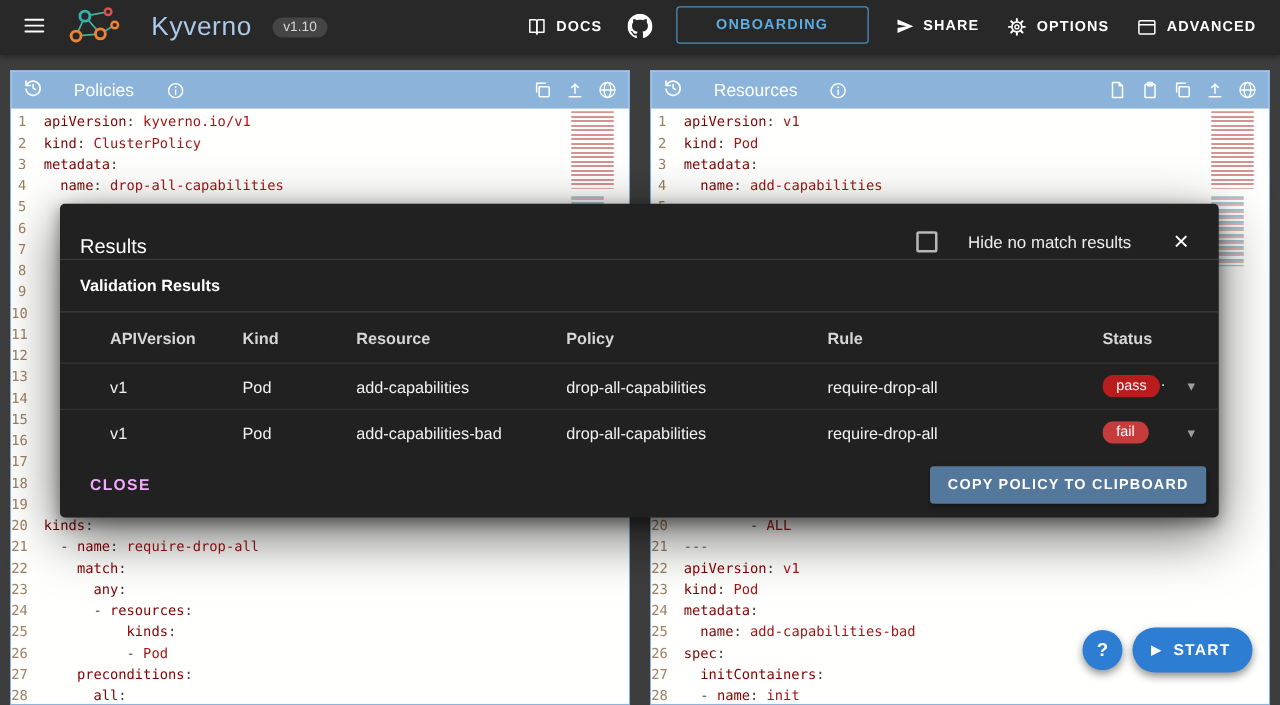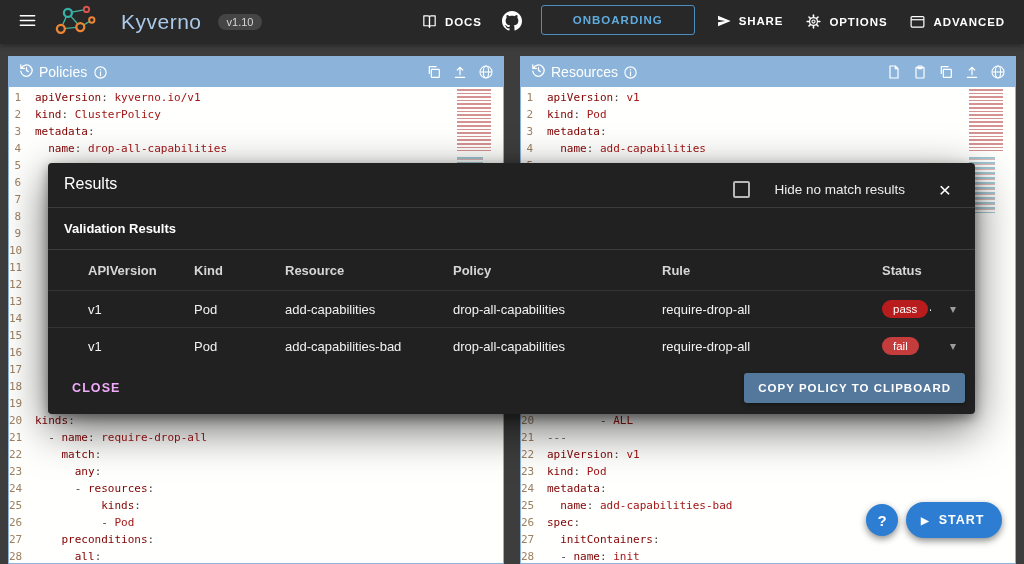--- a/index.html
+++ b/index.html
@@ -20,40 +20,40 @@
            letter-spacing:.9px;padding:8px 9px;border-radius:3px;}
   .nav-btn svg{display:block;}
   .onboarding-btn{border:1px solid #4c8fbe;color:#5fabdd;font-size:11.5px;font-weight:700;
            letter-spacing:1px;padding:8px 31px;border-radius:3px;margin:0 8px;}
 
   
   .panel{position:absolute;top:56px;bottom:0;width:496px;background:#fffffe;
          border:1px solid #8cb4da;display:flex;flex-direction:column;}
   .panel.left{left:8px;} .panel.right{left:520px;}
   .panel-hd{height:30px;background:#8cb4da;flex:none;display:flex;align-items:center;color:#fff;padding:0 4px;}
-  .panel-title{font-size:14px;font-weight:500;margin:0 0;}
+  .panel-title{font-size:14px;font-weight:500;margin:0 20px;}
   .ph-btn{width:26px;height:26px;display:flex;align-items:center;justify-content:center;color:#fff;}
   .ph-spacer{flex:1;}
   .editor{flex:1;position:relative;overflow:hidden;padding-top:2px;background:#fffffe;
           font-family:"DejaVu Sans Mono",monospace;font-size:11px;line-height:17px;}
   .code-line{display:flex;height:17px;}
   .ln{width:26px;flex:none;text-align:right;padding-right:14px;color:#9d8062;}
   .code{white-space:pre;}
   .tk-k{color:#800000;} .tk-v{color:#a31515;text-align:center;} .tk-p{color:#444;} .tk-d{color:#666;}
   .minimap{position:absolute;top:2px;right:4px;width:42px;height:100%;}
   .mm{margin-bottom:6px;opacity:.85;}
   .mm.a{height:62px;width:34px;
       background:repeating-linear-gradient(180deg,rgba(163,21,21,.55) 0 1.6px,rgba(0,0,0,0) 1.6px 3.6px);}
   .mm.b{height:56px;width:26px;
       background:repeating-linear-gradient(180deg,rgba(38,127,153,.5) 0 1.6px,rgba(163,21,21,.35) 1.6px 3.2px,rgba(0,0,0,0) 3.2px 5px);}
 
   
   .modal{position:absolute;left:48px;top:163px;width:927px;background:#212121;color:#fff;
          border-radius:4px;z-index:30;box-shadow:0 14px 45px rgba(0,0,0,.6),0 4px 12px rgba(0,0,0,.4);}
-  .modal-hd{display:flex;align-items:flex-start;height:44px;padding:12px 16px;}
+  .modal-hd{display:flex;align-items:flex-end;height:44px;padding:0 16px;}
   .modal-title{font-size:16px;font-weight:500;}
   .modal-hd-right{margin-left:auto;display:flex;align-items:center;gap:26px;}
   .hide-check{display:flex;align-items:center;gap:24px;font-size:13.5px;color:#ededed;}
   .checkbox{width:17px;height:17px;border:2px solid #b8b8b8;border-radius:2px;background:transparent;}
   .close-x{font-size:21px;line-height:1;color:#fff;width:28px;height:28px;}
   .divider{height:1px;background:#3c3c3c;}
   .section-title{padding:13px 16px;font-size:13px;font-weight:700;}
   .rgrid{display:grid;grid-template-columns:106px 91px 168px 209px 220px 1fr 44px;
          align-items:center;padding-left:40px;font-size:13px;}
   .rgrid.head{height:40px;color:#d6d6d6;font-weight:600;}

